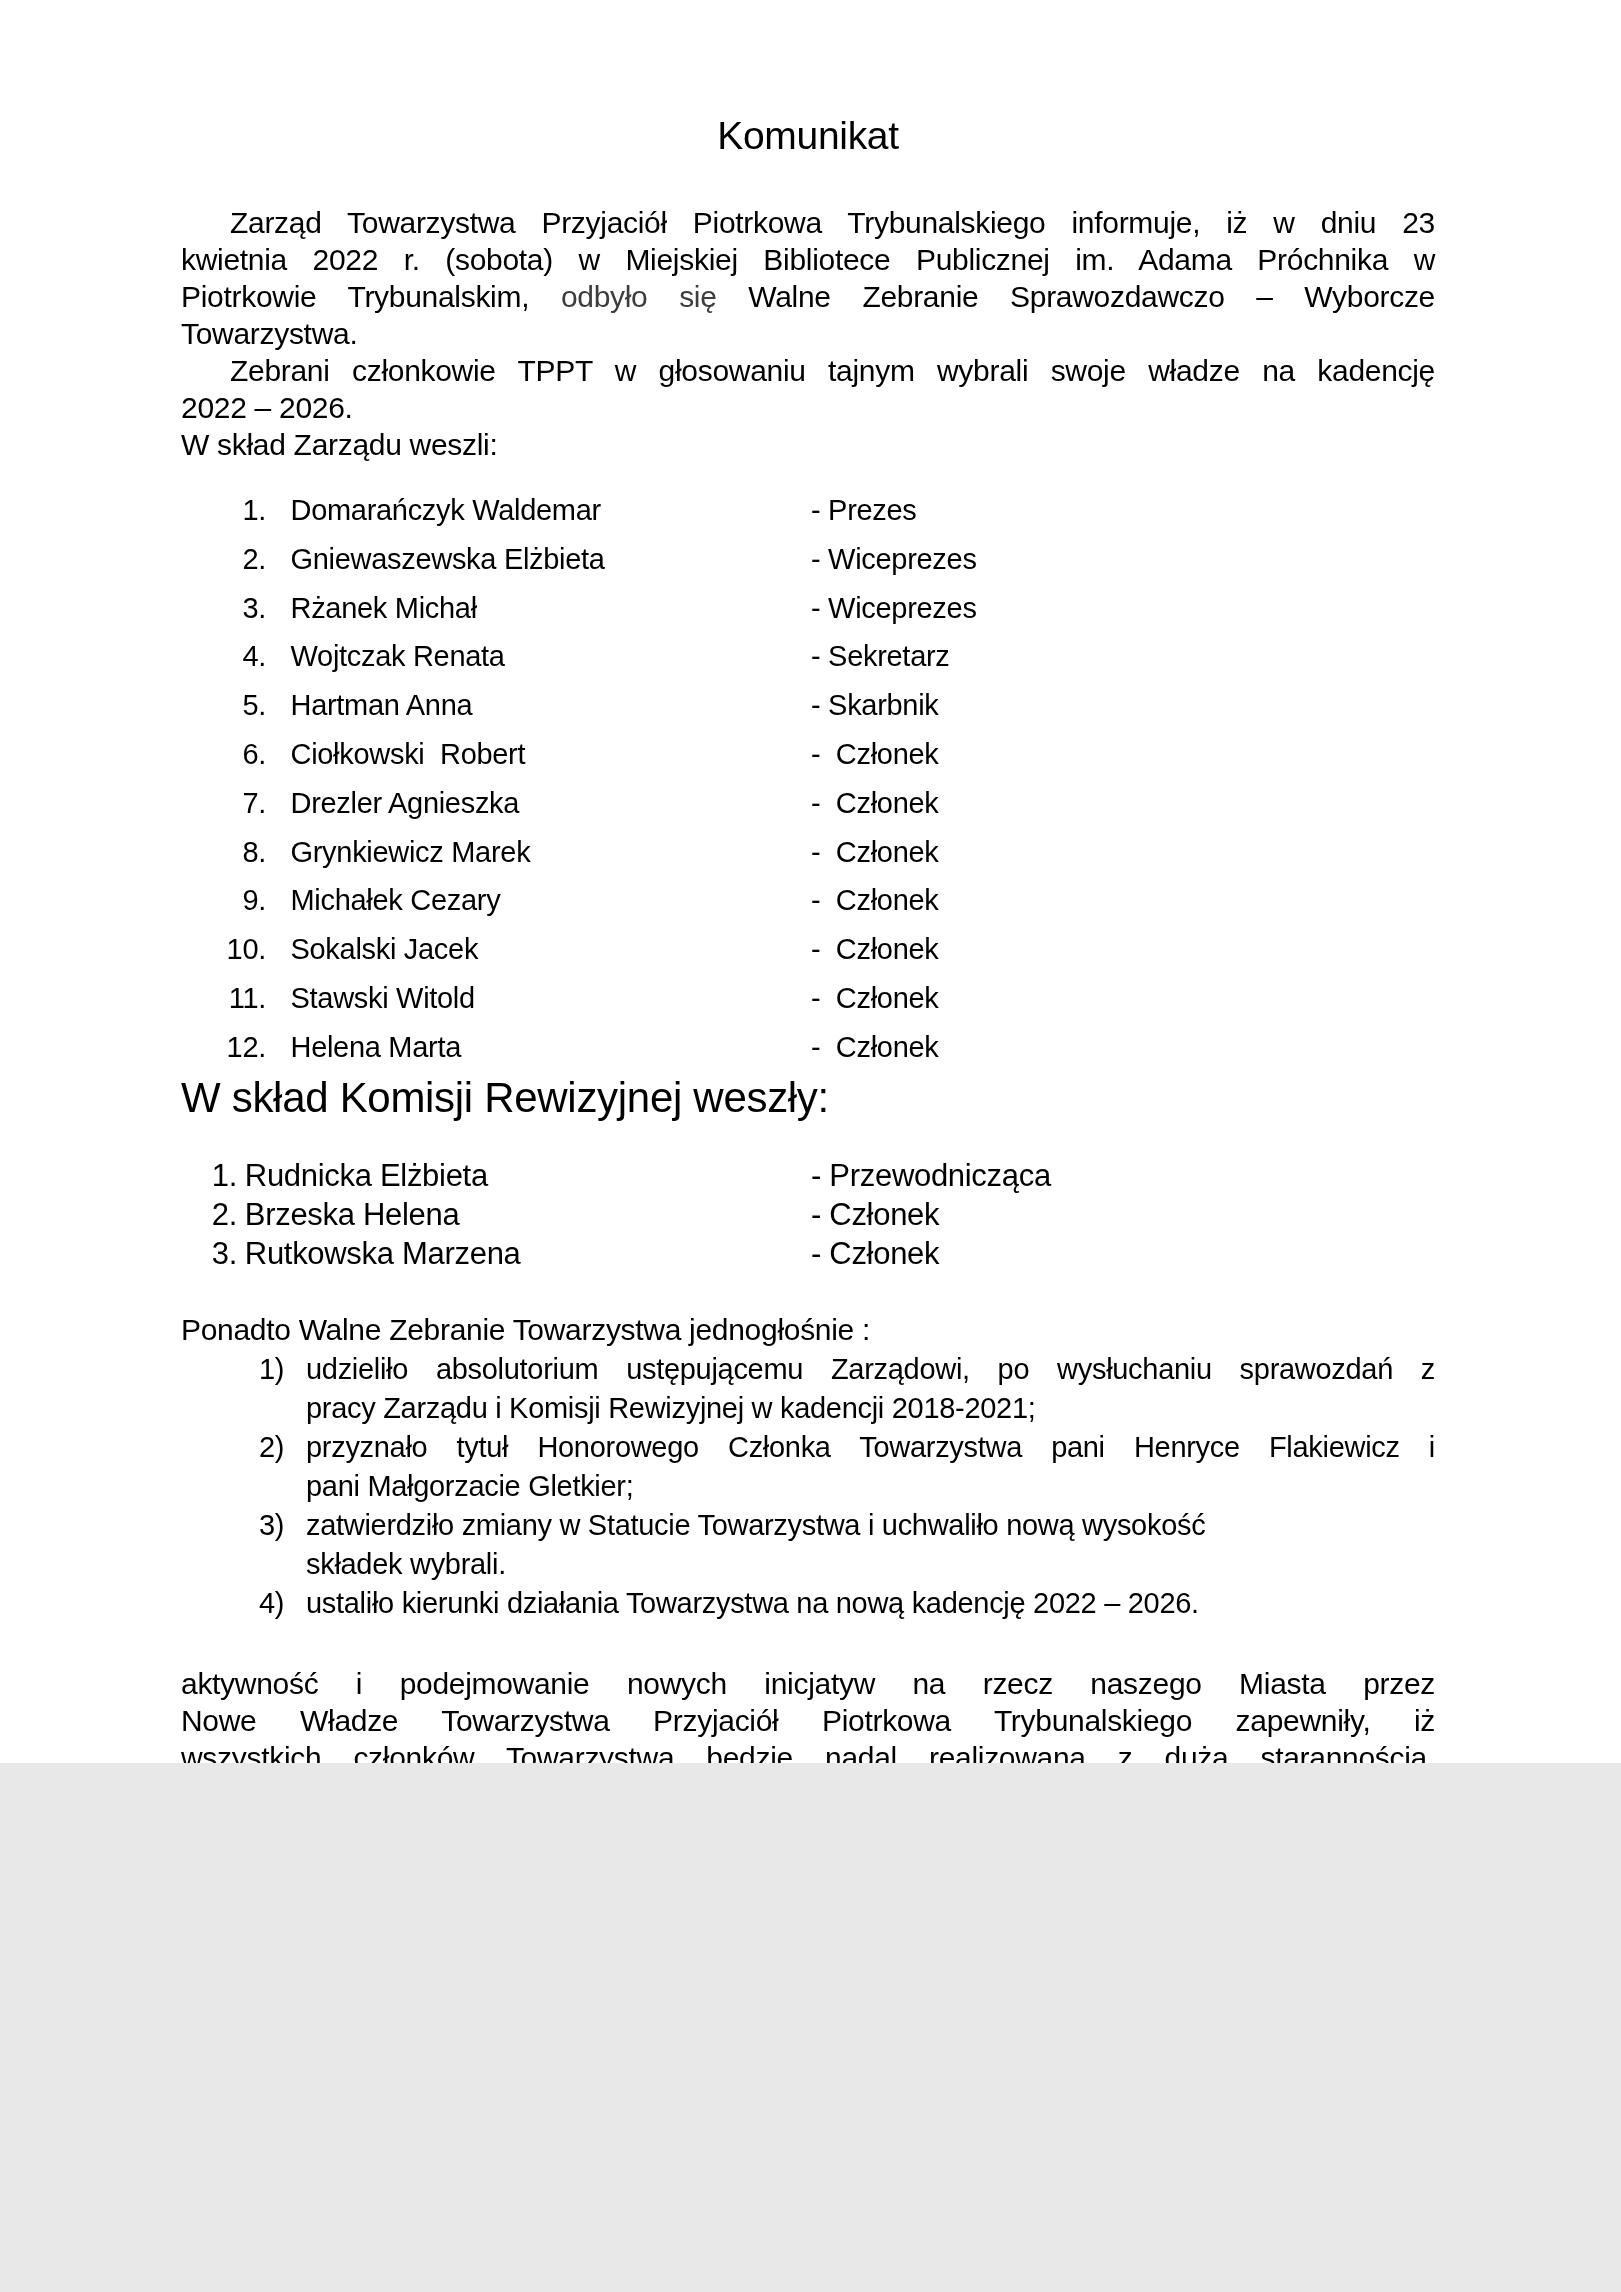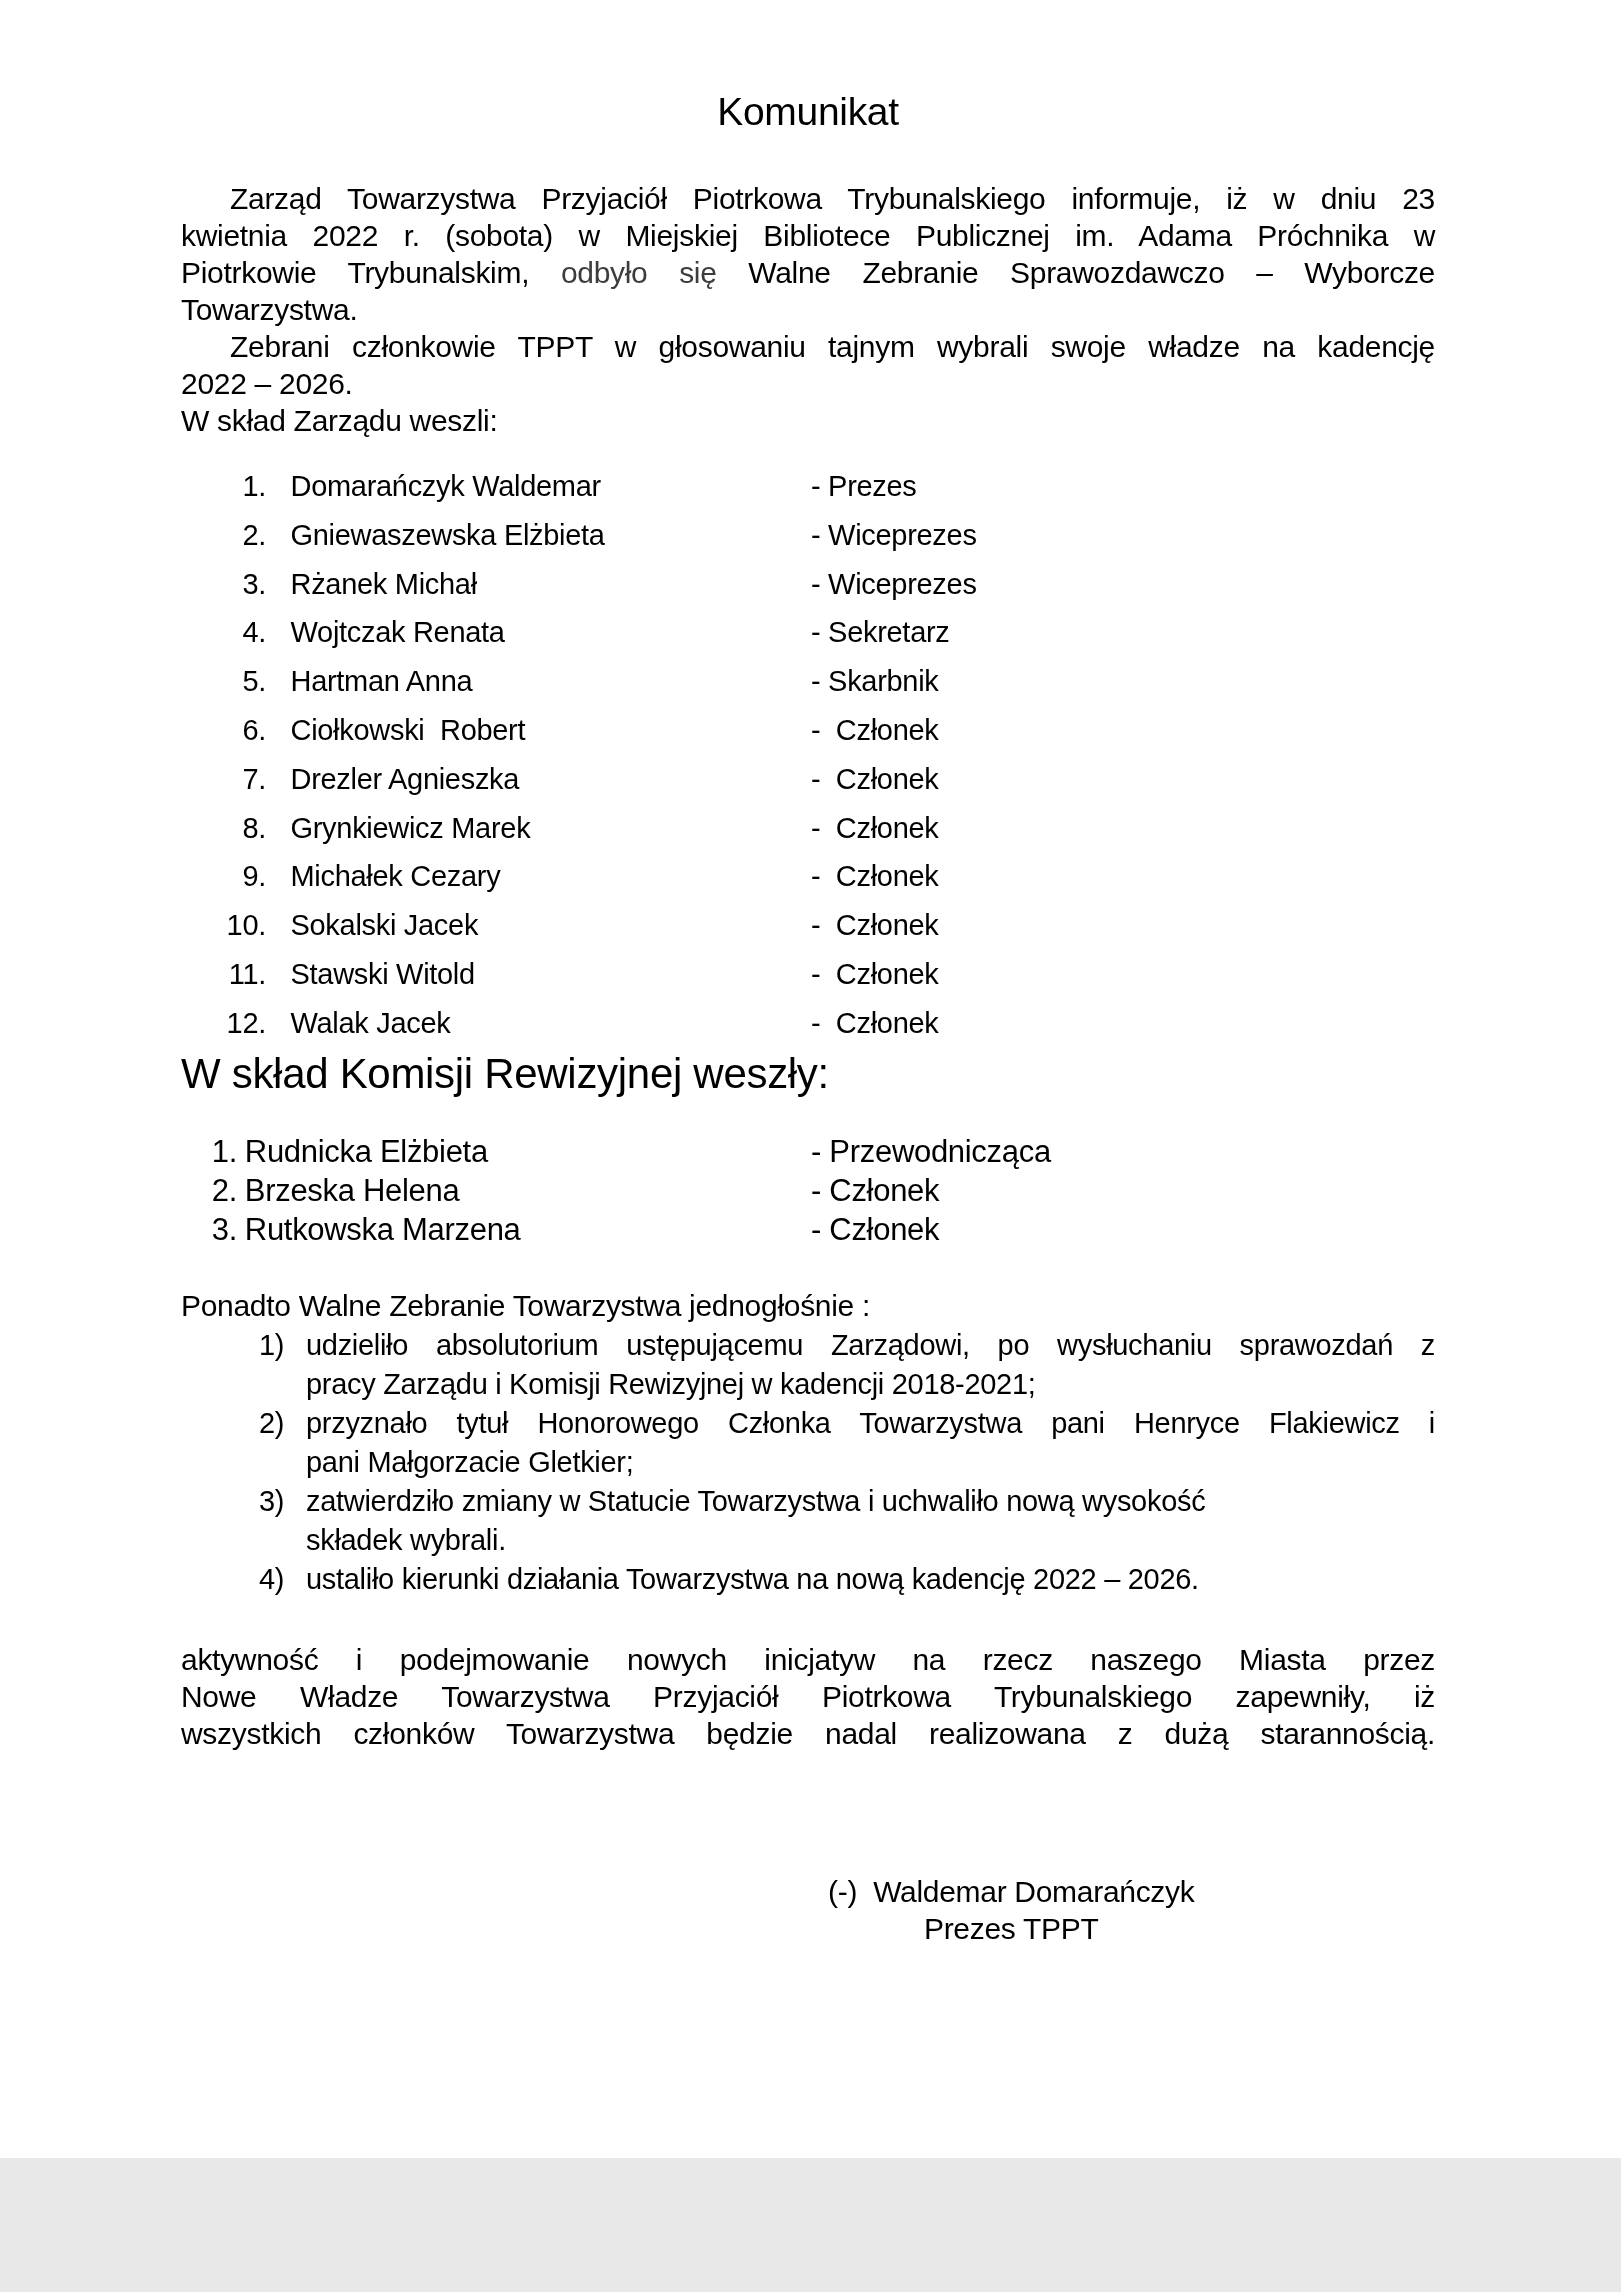--- a/index.html
+++ b/index.html
@@ -1,26 +1,26 @@
 <!DOCTYPE html>
 <html lang="pl"><head>
 <meta charset="utf-8">
 <title>Komunikat</title>
 <style>
   html,body{margin:0;padding:0;background:#e8e8e8;}
   .page{
     position:relative;
-    width:1621px;height:2158px;
+    width:1621px;height:1763px;
     margin:0 auto;
     background:#ffffff;
     color:#000000;
     font-family:"Liberation Sans",sans-serif;
     font-size:30px;line-height:37px;
     letter-spacing:-0.3px;
-    padding:88px 186px 0 181px;
+    padding:112px 186px 0 181px;
     box-sizing:border-box;
     overflow:hidden;
   }
   .title{
     font-size:39px;line-height:47px;
     text-align:center;
     margin-bottom:45px;
   }
   .jline{text-align:justify;text-align-last:justify;}
   .ind{text-indent:49px;}
@@ -76,21 +76,21 @@
     <div class="brow"><span class="bnum">2.</span><span class="bname">Gniewaszewska Elżbieta</span><span class="brole">- Wiceprezes</span></div>
     <div class="brow"><span class="bnum">3.</span><span class="bname">Rżanek Michał</span><span class="brole">- Wiceprezes</span></div>
     <div class="brow"><span class="bnum">4.</span><span class="bname">Wojtczak Renata</span><span class="brole">- Sekretarz</span></div>
     <div class="brow"><span class="bnum">5.</span><span class="bname">Hartman Anna</span><span class="brole">- Skarbnik</span></div>
     <div class="brow"><span class="bnum">6.</span><span class="bname">Ciołkowski  Robert</span><span class="brole">-  Członek</span></div>
     <div class="brow"><span class="bnum">7.</span><span class="bname">Drezler Agnieszka</span><span class="brole">-  Członek</span></div>
     <div class="brow"><span class="bnum">8.</span><span class="bname">Grynkiewicz Marek</span><span class="brole">-  Członek</span></div>
     <div class="brow"><span class="bnum">9.</span><span class="bname">Michałek Cezary</span><span class="brole">-  Członek</span></div>
     <div class="brow"><span class="bnum">10.</span><span class="bname">Sokalski Jacek</span><span class="brole">-  Członek</span></div>
     <div class="brow"><span class="bnum">11.</span><span class="bname">Stawski Witold</span><span class="brole">-  Członek</span></div>
-    <div class="brow"><span class="bnum">12.</span><span class="bname">Walak Jacek</span><span class="brole">-  Członek</span></div>
+    <div class="brow"><span class="bnum">12.</span><span class="bname">Helena Marta</span><span class="brole">-  Członek</span></div>
   </div>
 
   <div class="commission-heading">W skład Komisji Rewizyjnej weszły:</div>
 
   <div class="clist">
     <div class="crow"><span class="cnum">1.</span><span class="cname">Rudnicka Elżbieta</span><span class="crole">- Przewodnicząca</span></div>
     <div class="crow"><span class="cnum">2.</span><span class="cname">Brzeska Helena</span><span class="crole">- Członek</span></div>
     <div class="crow"><span class="cnum">3.</span><span class="cname">Rutkowska Marzena</span><span class="crole">- Członek</span></div>
   </div>
 

